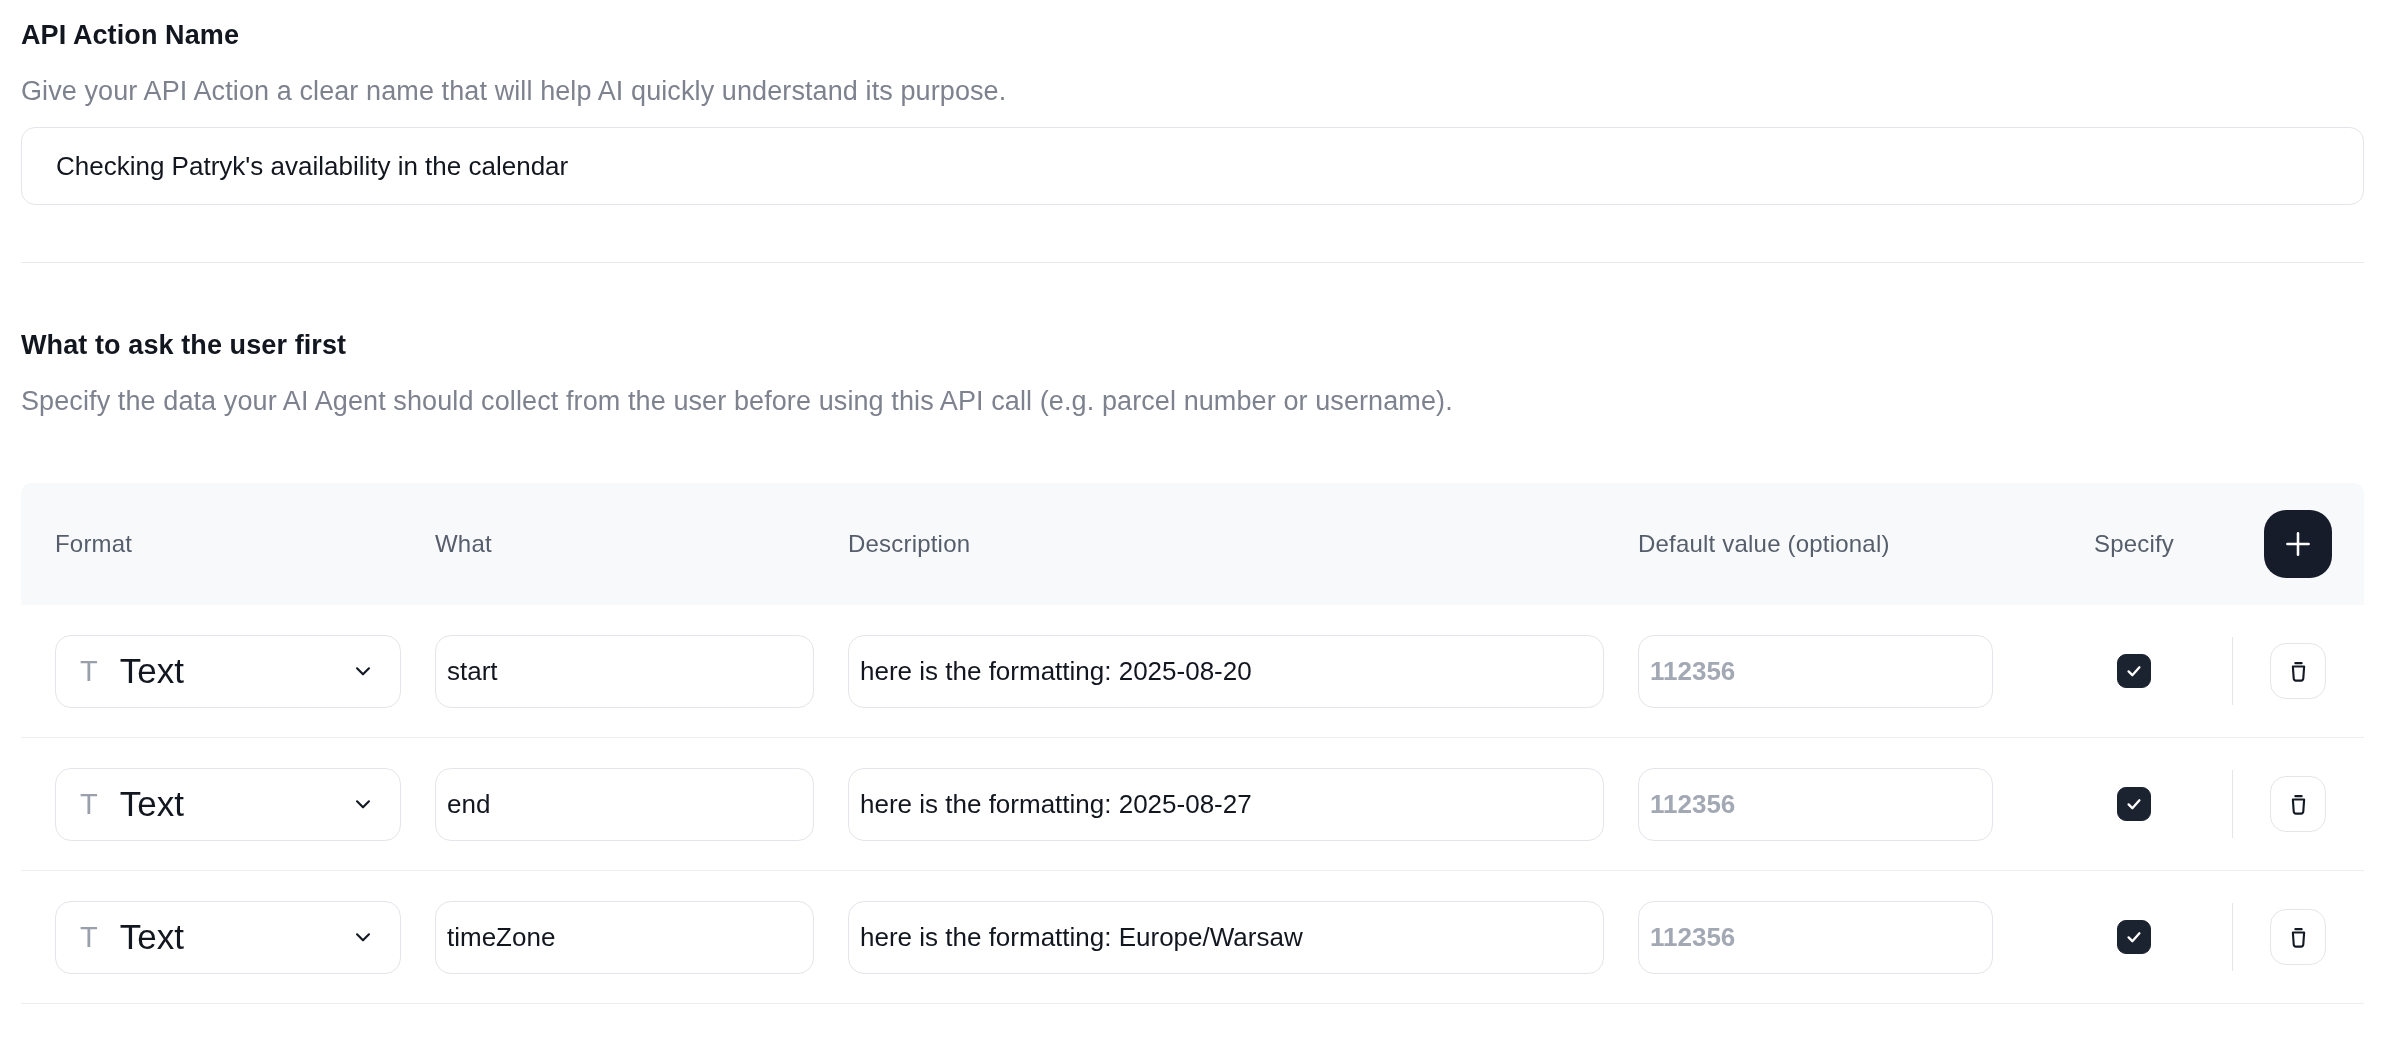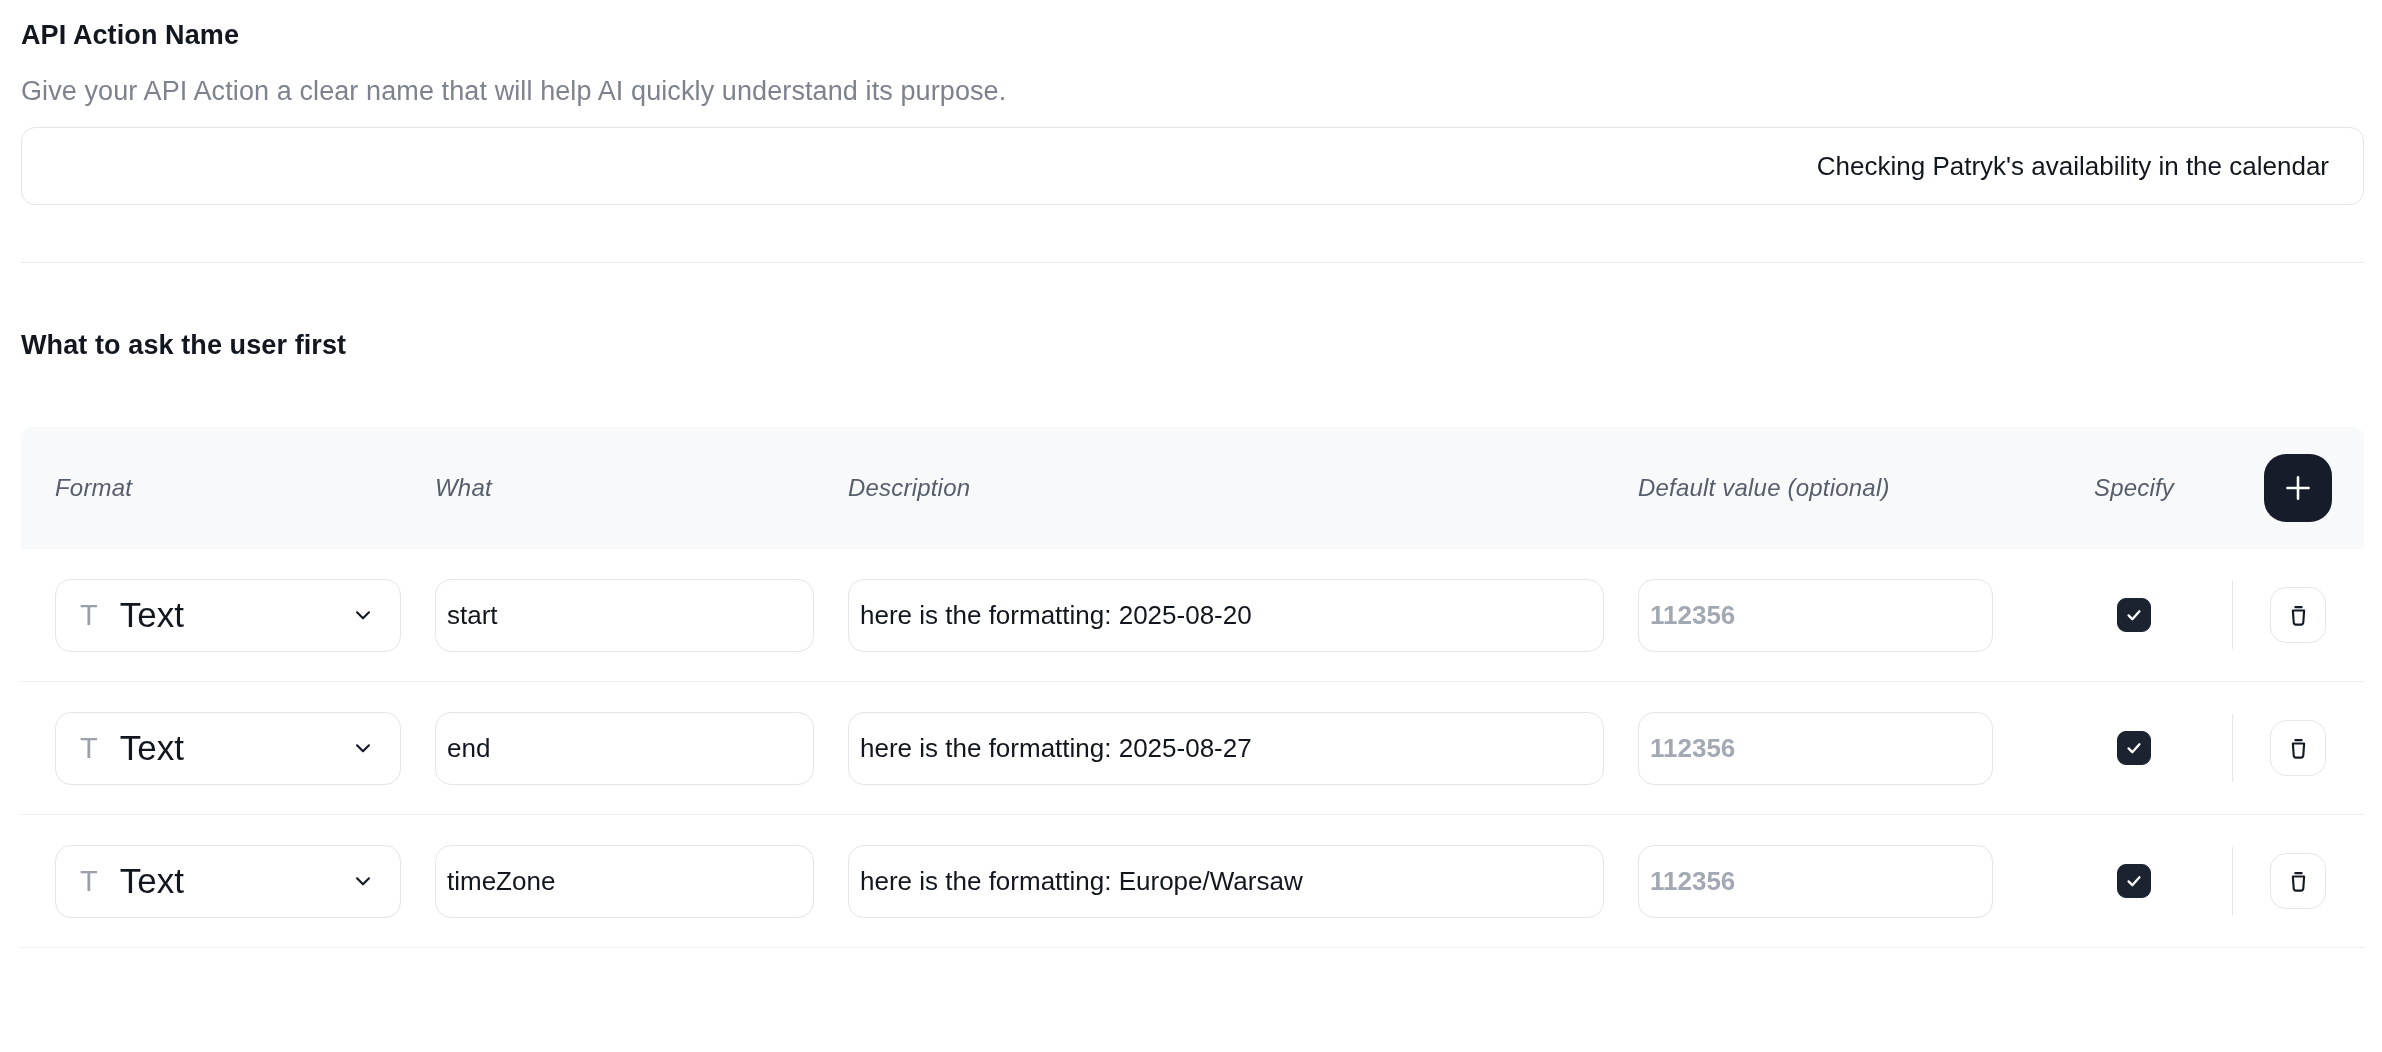--- a/index.html
+++ b/index.html
@@ -17,41 +17,40 @@
     font-size:27px; font-weight:400; color:#7d828e; line-height:38px;
     margin-top:18px; letter-spacing:0.1px;
   }
 
   .name-input {
     margin-top:17px; width:2343px; height:78px;
     border:1px solid #e3e5ea; border-radius:14px;
     font-family:"Liberation Sans","DejaVu Sans",sans-serif;
     font-size:26px; color:#12161f; padding:0 34px; outline:none; background:#fff;
     display:block;
-    text-align:right;
   }
   .name-input::placeholder { color:#a3a9b4; }
 
   .divider {
     border:none; border-top:1px solid #e8eaee; width:2343px; margin-top:57px;
   }
 
   .section-2 { margin-top:63px; }
 
   
   .param-table { margin-top:63px; width:2343px; }
 
   .param-grid {
     display:grid;
     grid-template-columns:380px 413px 790px 398px 1fr 132px;
     padding-left:34px; align-items:center;
   }
 
   .param-head {
-    background:#f8f9fa; height:122px; border-radius:10px 10px 0 0;font-style:italic;
+    background:#f8f9fa; height:122px; border-radius:10px 10px 0 0;
   }
   .col-label {
     font-size:24px; color:#565e6c; font-weight:400; letter-spacing:0.2px;
   }
   .col-label.centered { justify-self:center; }
 
   .add-btn {
     width:68px; height:68px; border:none; border-radius:22px;
     background:#161c2a; color:#fff; cursor:pointer;
     display:flex; align-items:center; justify-content:center;
@@ -113,20 +112,21 @@
     <div>
       <div class="section-title">API Action Name</div>
       <div class="section-desc">Give your API Action a clear name that will help AI quickly understand its purpose.</div>
       <input class="name-input" type="text" value="Checking Patryk's availability in the calendar" style="">
     </div>
 
     <hr class="divider">
 
     <div class="section-2">
       <div class="section-title">What to ask the user first</div>
+      <div class="section-desc">Specify the data your AI Agent should collect from the user before using this API call (e.g. parcel number or username).</div>
 
       <div class="param-table">
 
         <div class="param-grid param-head">
           <div class="col-label">Format</div>
           <div class="col-label">What</div>
           <div class="col-label">Description</div>
           <div class="col-label">Default value (optional)</div>
           <div class="col-label centered">Specify</div>
           <button class="add-btn">

